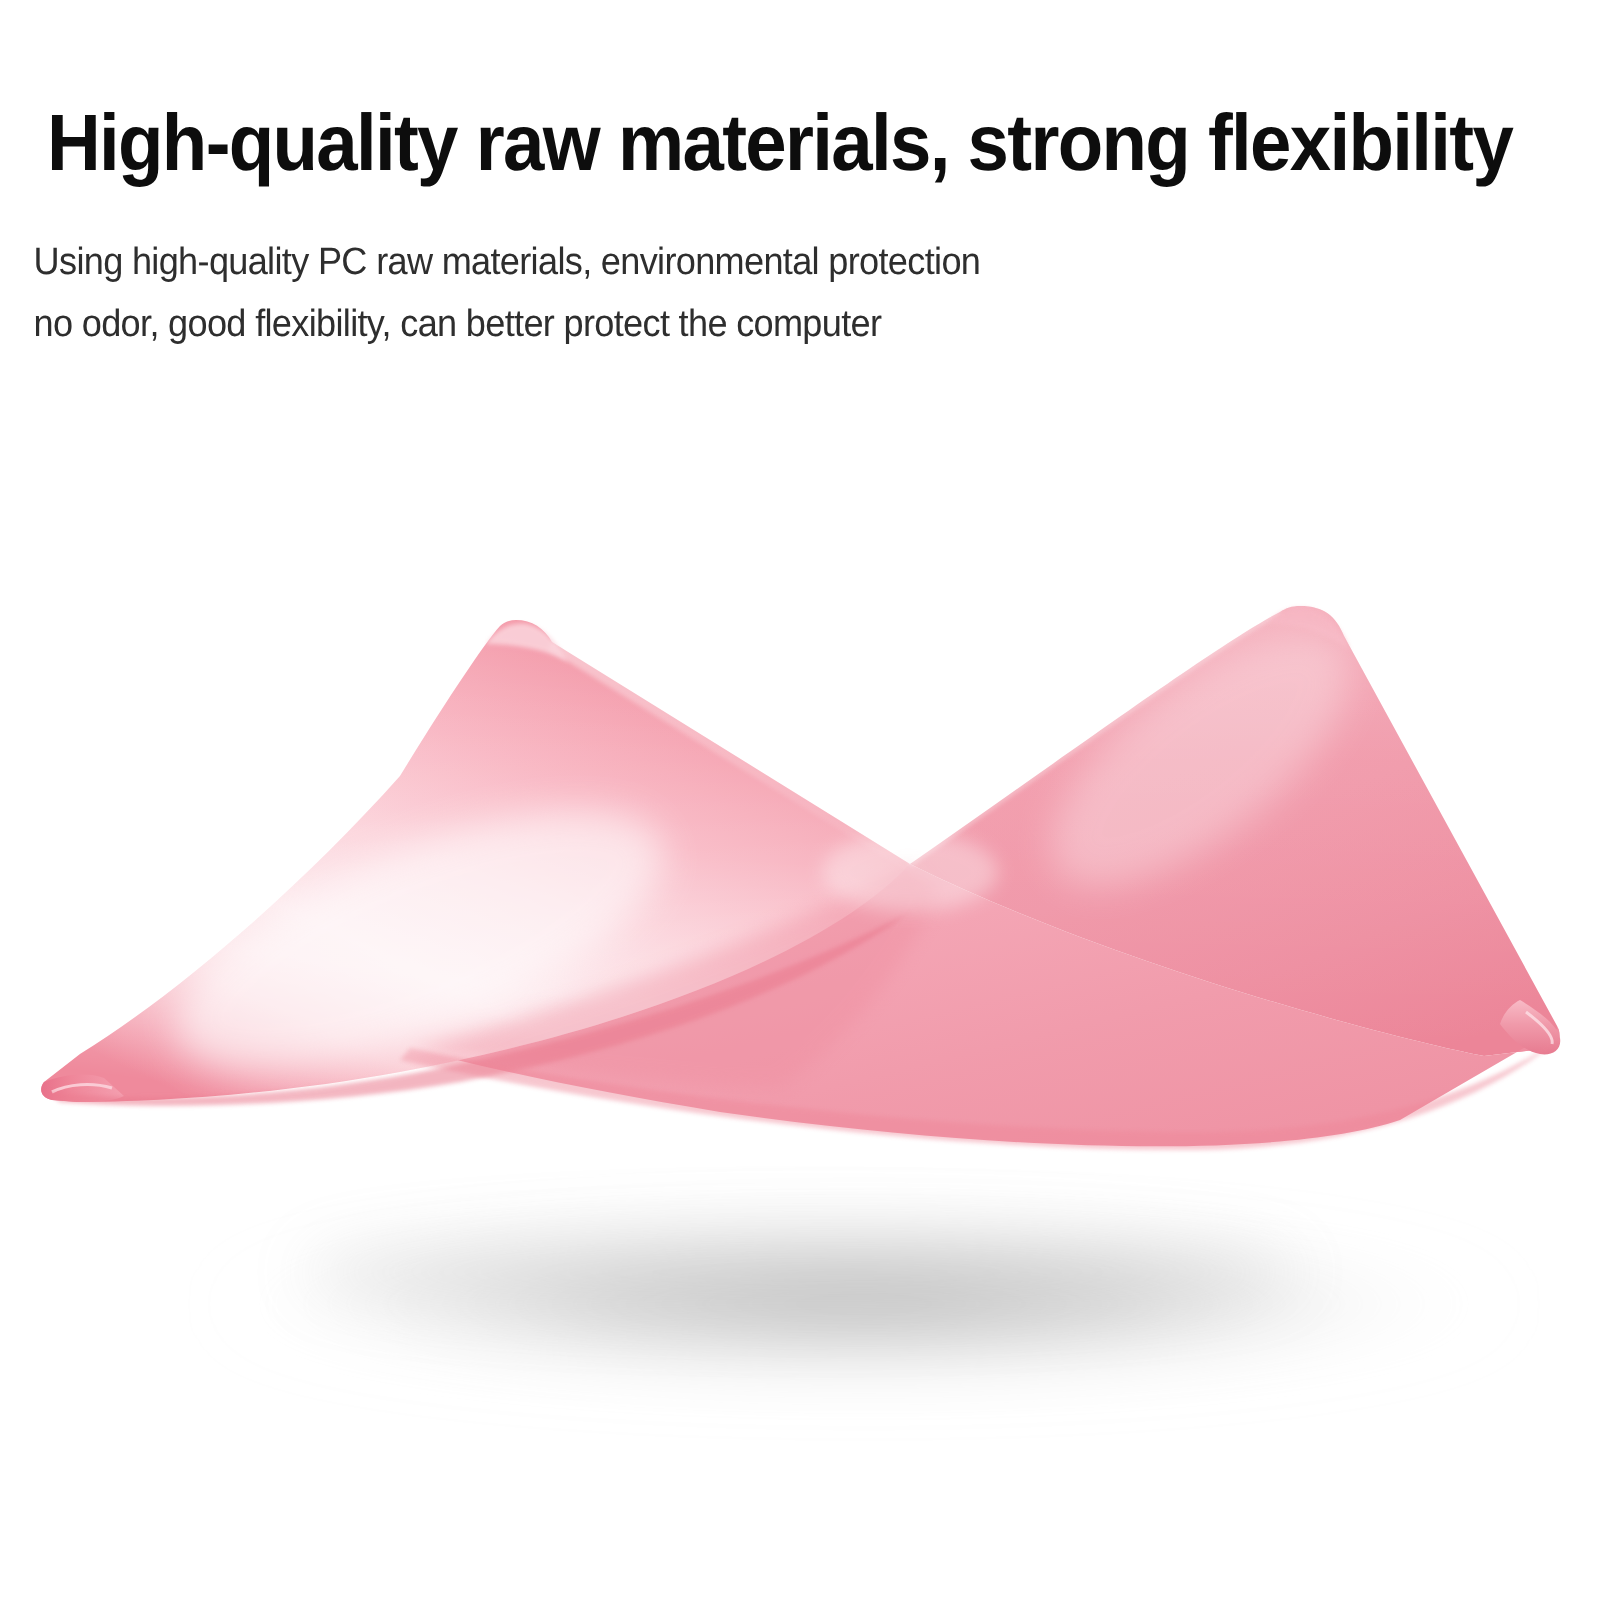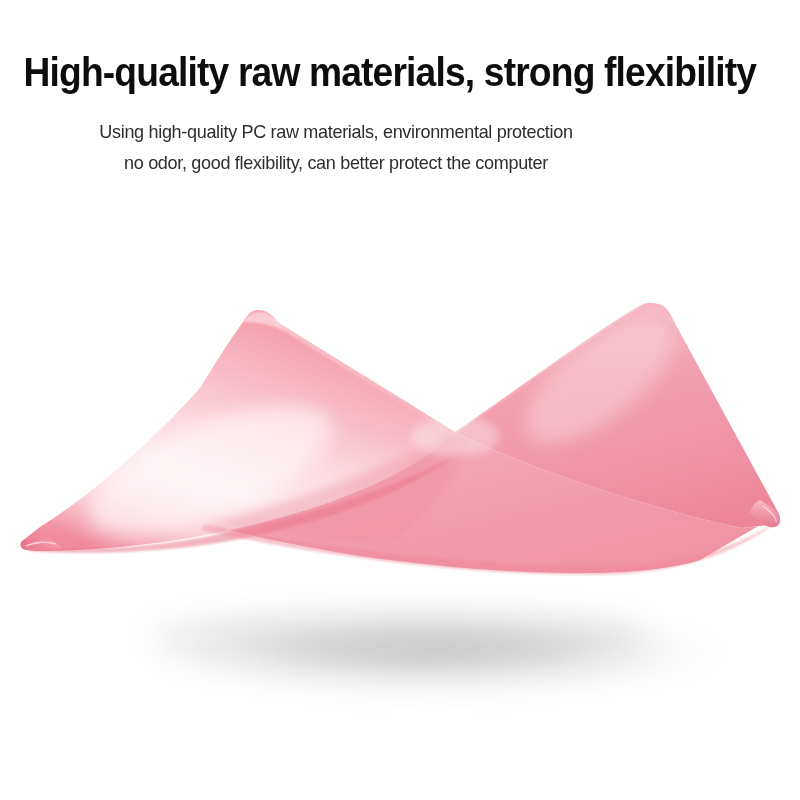--- a/index.html
+++ b/index.html
@@ -18,21 +18,21 @@
     background: #ffffff;
     overflow: hidden;
   }
 
   
   .text-block {
     position: absolute;
     top: 0;
     left: 0;
     width: 672px;
-    text-align: center;
+    text-align: left;
     z-index: 5;
   }
 
   .headline {
     margin: 0;
     padding-top: 47px;
     font-size: 40px;
     line-height: 50px;
     font-weight: 700;
     color: #0d0d0d;

